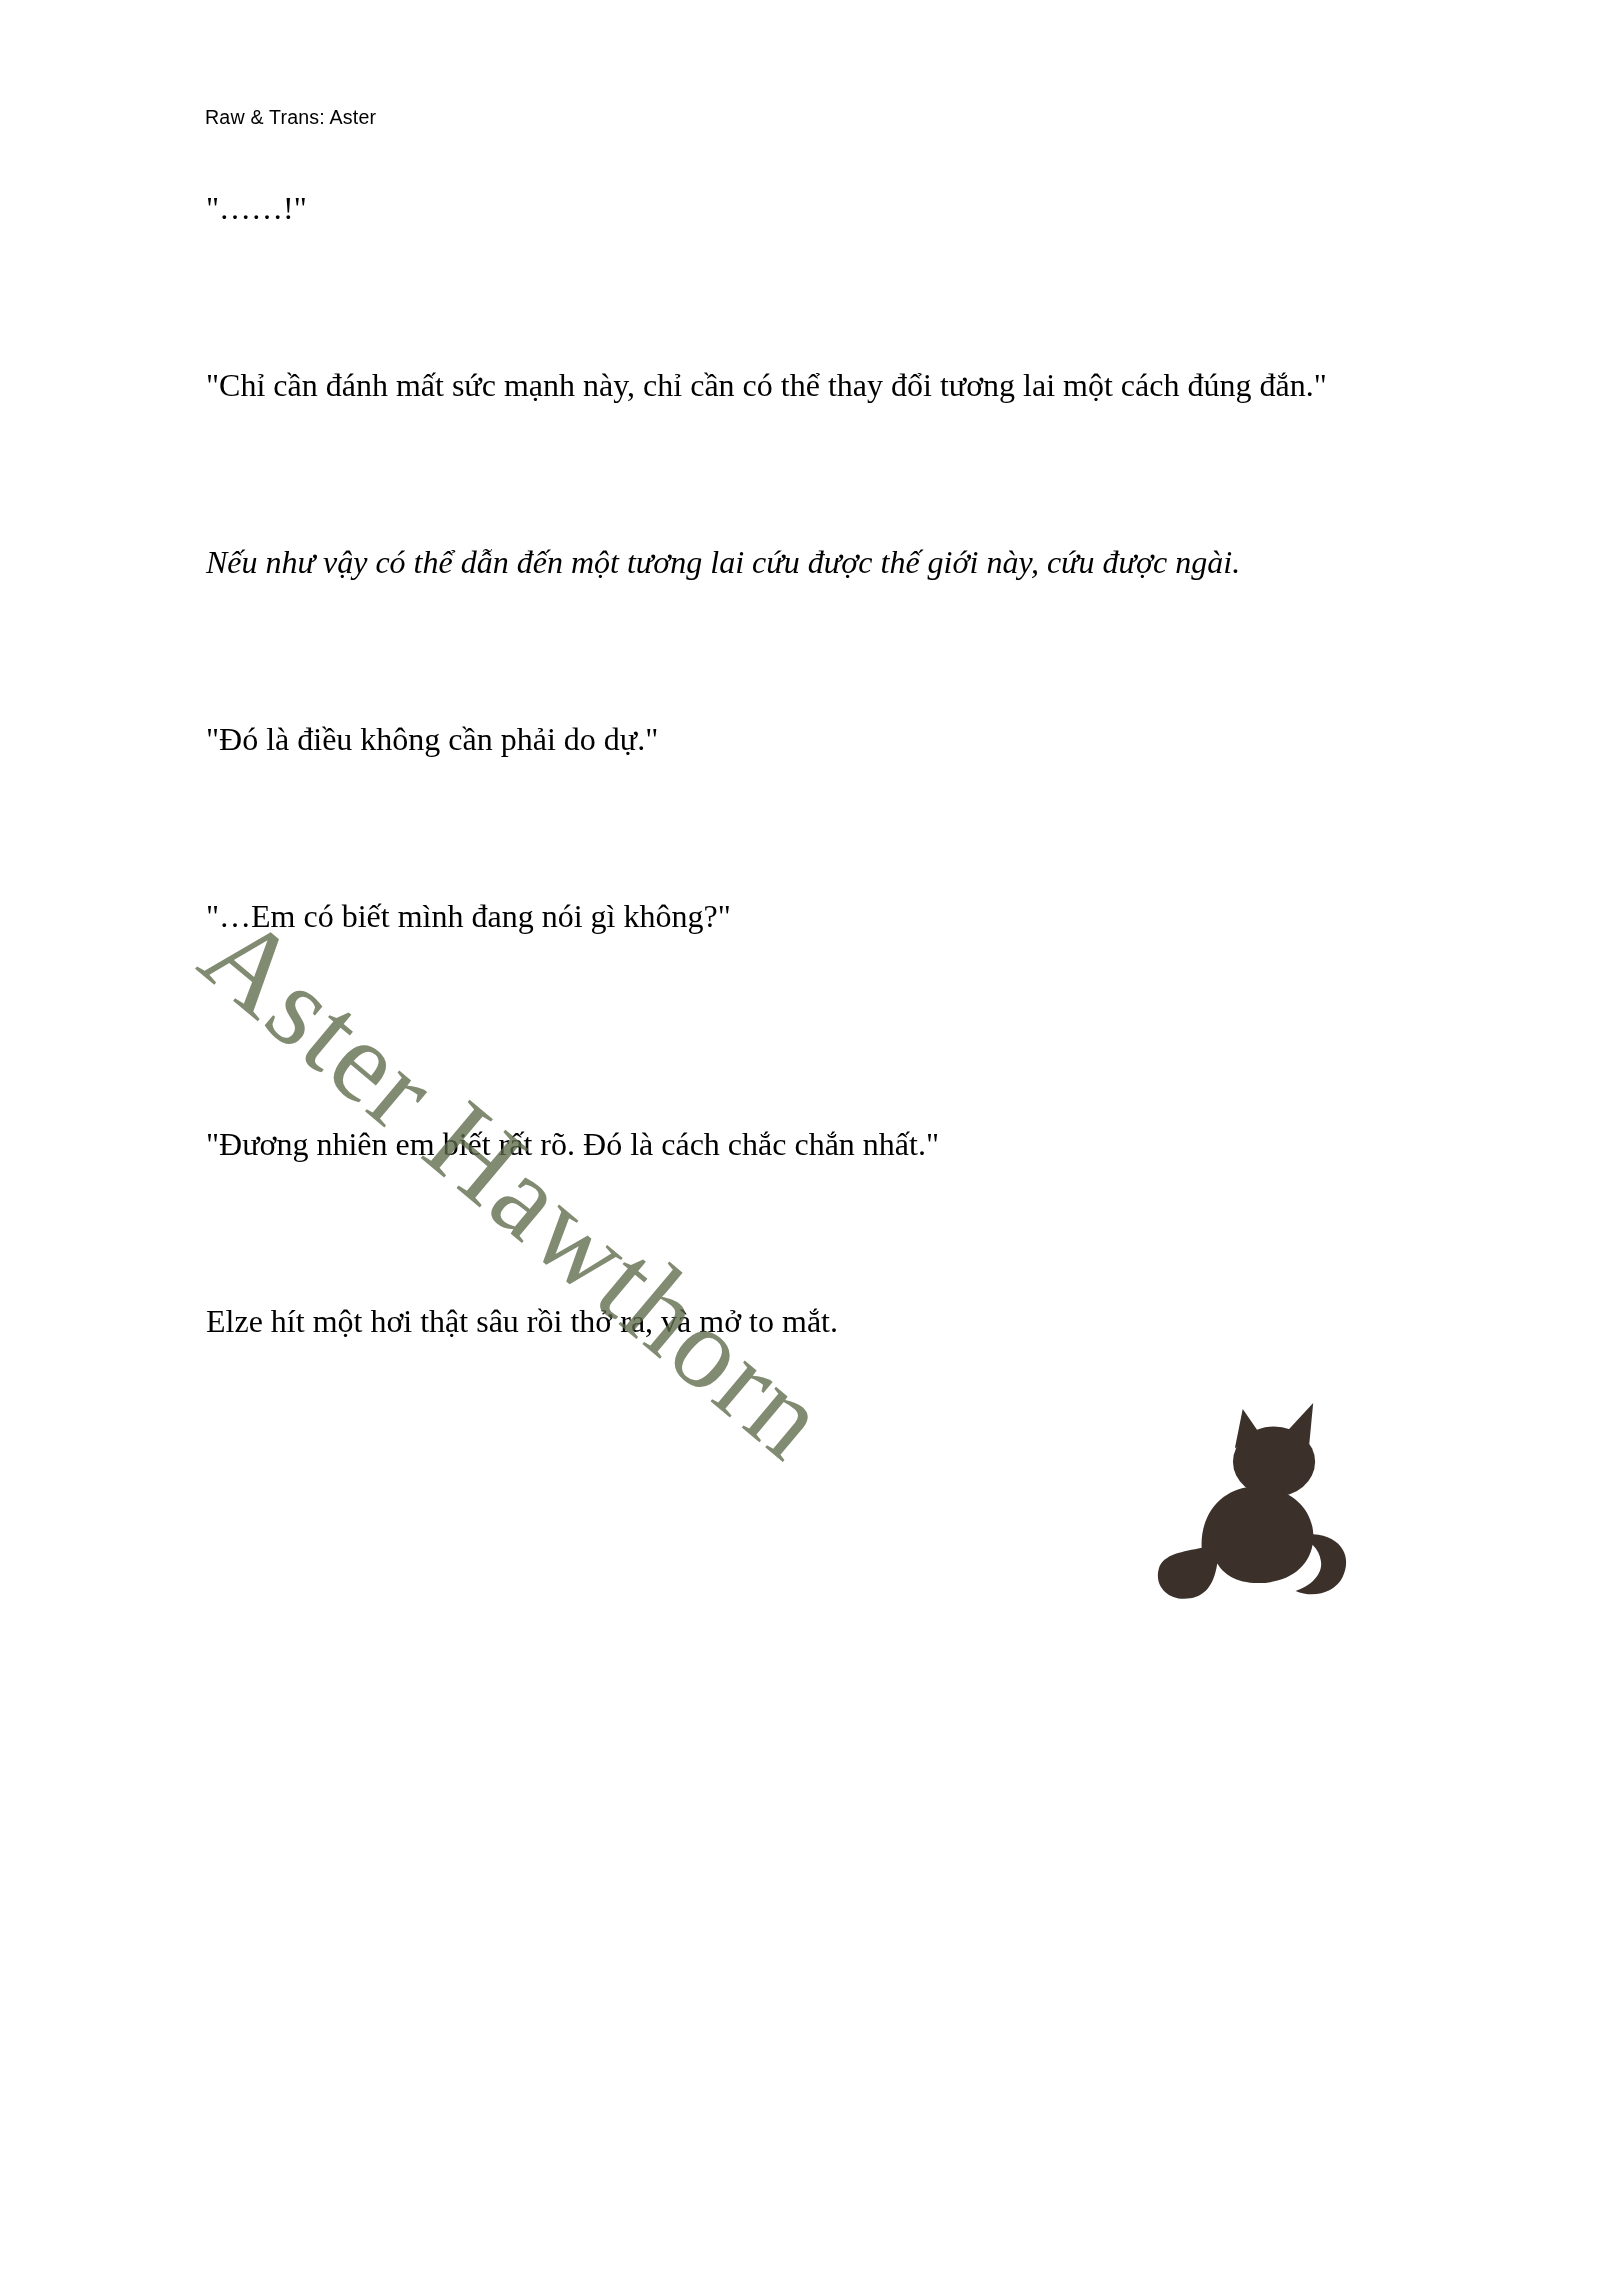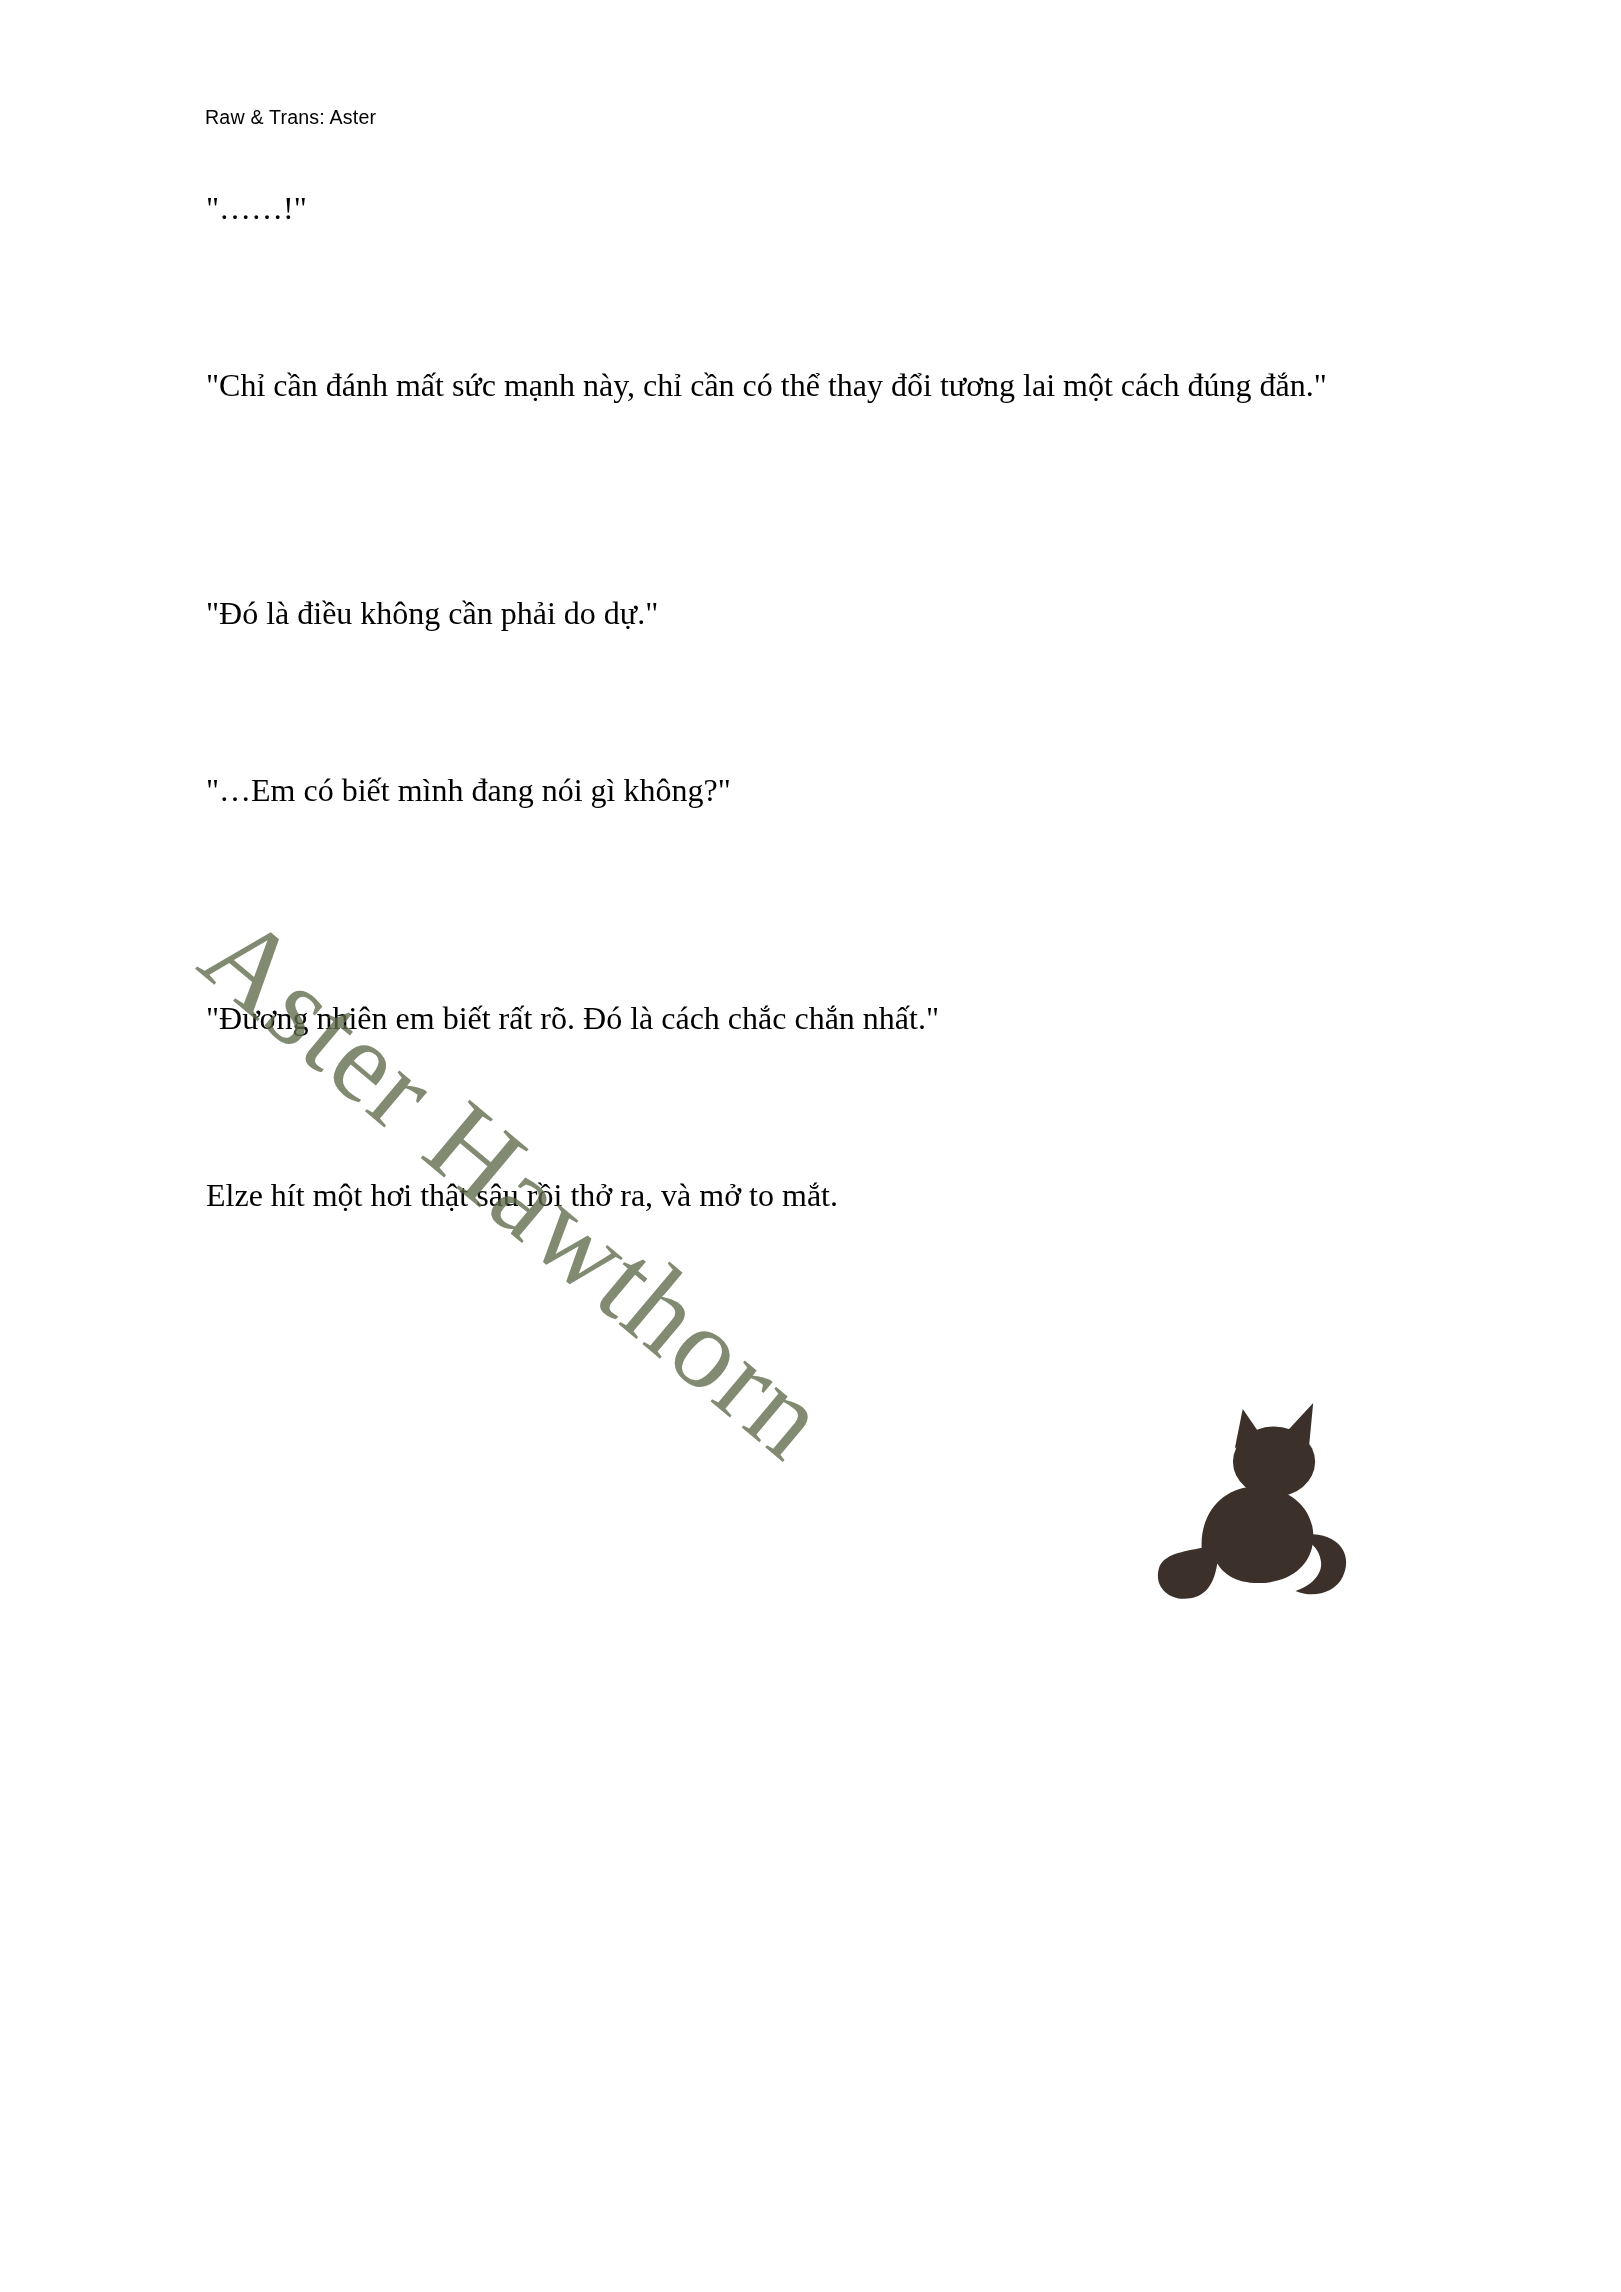--- a/index.html
+++ b/index.html
@@ -80,20 +80,21 @@
 
 <div class="page">
 
   <div class="header">Raw &amp; Trans: Aster</div>
 
   <div class="content">
     <p class="para">"……!"</p>
     <div class="spacer-lg"></div>
     <p class="para">"Chỉ cần đánh mất sức mạnh này, chỉ cần có thể thay đổi tương lai một cách đúng đắn."</p>
     <div class="spacer-lg"></div>
+    <p class="para italic">Nếu như vậy có thể dẫn đến một tương lai cứu được thế giới này, cứu được ngài.</p>
     <div class="spacer-lg"></div>
     <p class="para">"Đó là điều không cần phải do dự."</p>
     <div class="spacer-lg"></div>
     <p class="para">"…Em có biết mình đang nói gì không?"</p>
     <div class="spacer-lg"></div>
     <div class="spacer-lg"></div>
     <p class="para">"Đương nhiên em biết rất rõ. Đó là cách chắc chắn nhất."</p>
     <div class="spacer-lg"></div>
     <p class="para">Elze hít một hơi thật sâu rồi thở ra, và mở to mắt.</p>
   </div>

